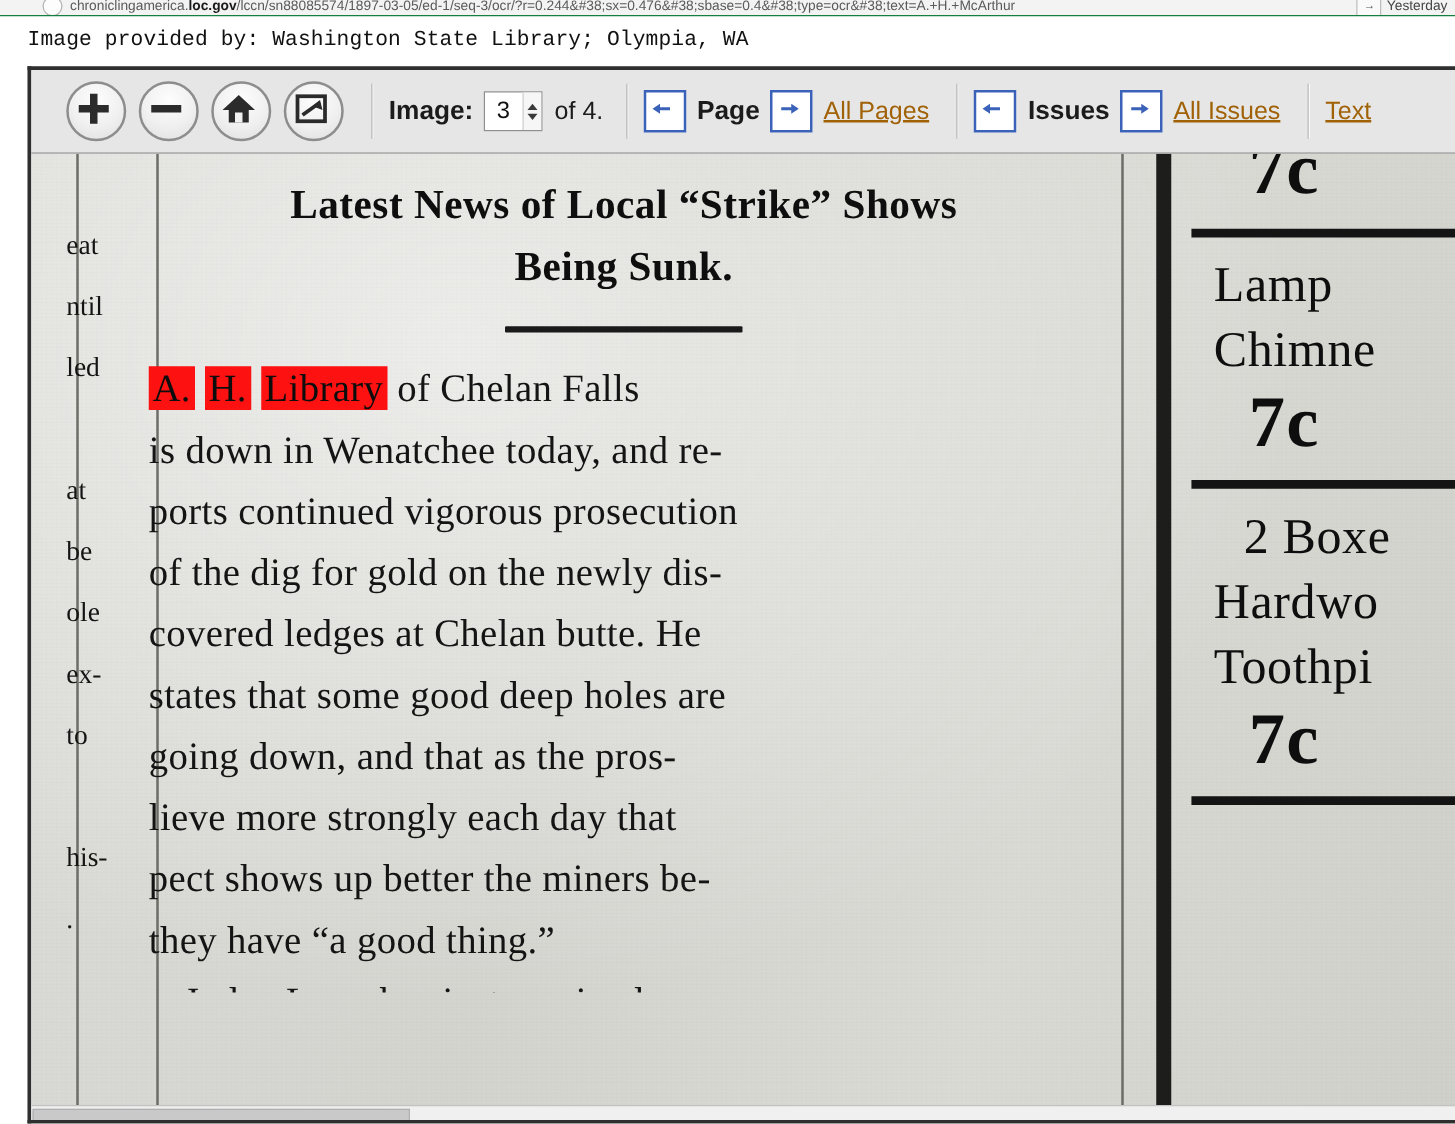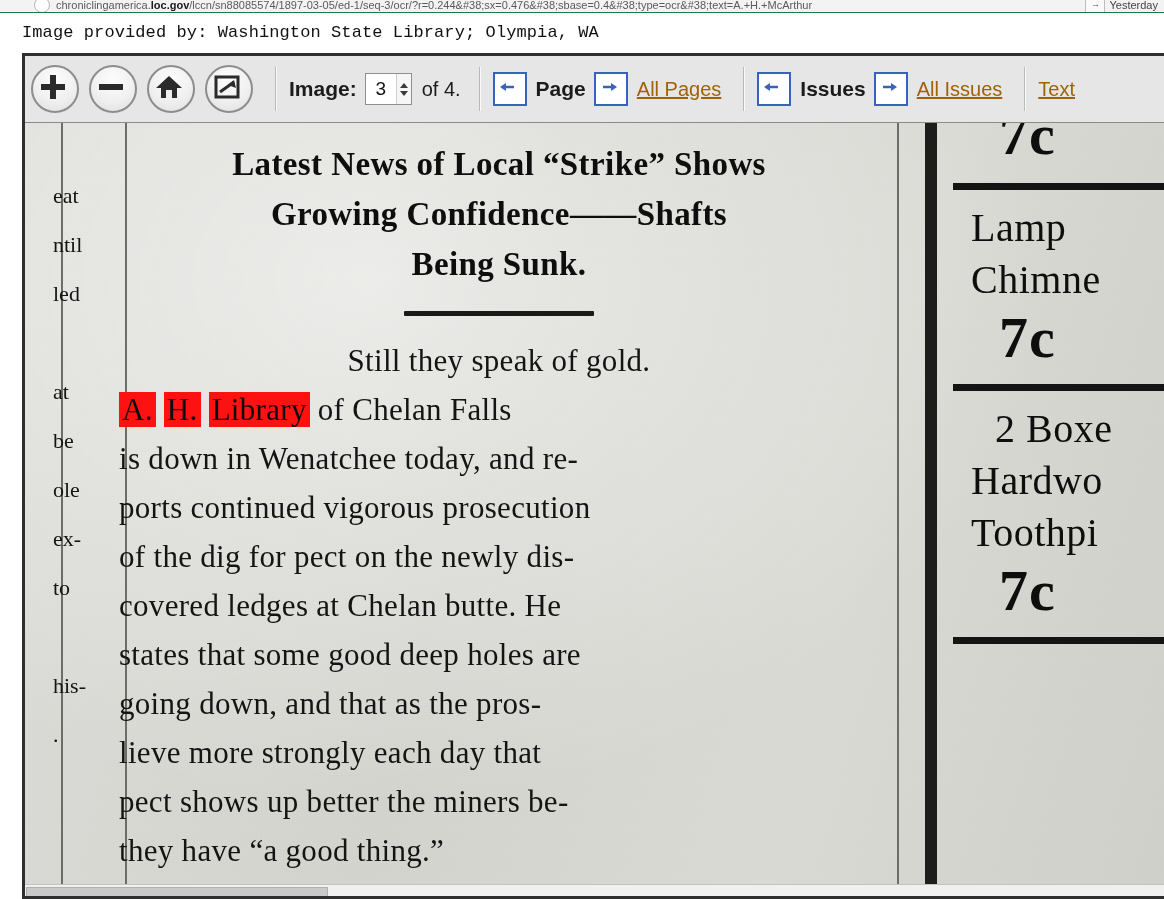--- a/index.html
+++ b/index.html
@@ -102,21 +102,21 @@
   }
 
   
   .toolbar {
     position: relative;
     height: 67px;
     background: #e6e6e6;
     border-bottom: 1px solid #8a8a8a;
     display: flex;
     align-items: center;
-    padding-left: 6px;
+    padding-left: 28px;
     box-sizing: border-box;
   }
   .rbtn {
     width: 44px; height: 44px;
     border-radius: 50%;
     border: 2px solid #8d8d8d;
     background: radial-gradient(circle at 50% 30%, #fdfdfd 0%, #f0f0f0 55%, #dedede 100%);
     margin-right: 10px;
     position: relative;
     cursor: pointer;
@@ -462,36 +462,34 @@
         <div>ole</div>
         <div>ex-</div>
         <div>to</div>
         <div style="height:49px"></div>
         <div>his-</div>
         <div>.</div>
       </div>
 
       <div class="col-main">
         <div class="hl-line hl1">Latest News of Local “Strike” Shows</div>
-        <div class="hl-line">Growing Confidence——Shafts</div>
         <div class="hl-line">Being Sunk.</div>
 
         <div class="rule-short"></div>
 
         <div class="body">
-          <div class="centerline">Still they speak of gold.</div>
           <div>
             <span class="hl">A.</span>
             <span class="hl">H.</span>
             <span class="hl">Library</span>
             <span>of Chelan Falls</span>
           </div>
           <div>is down in Wenatchee today, and re-</div>
           <div>ports continued vigorous prosecution</div>
-          <div>of the dig for pect on the newly dis-</div>
+          <div>of the dig for gold on the newly dis-</div>
           <div>covered ledges at Chelan butte.  He</div>
           <div>states that some good deep holes are</div>
           <div>going down, and that as the pros-</div>
           <div>lieve more strongly each day that</div>
           <div>pect shows up better the miners be-</div>
           <div>they  have “a good thing.”</div>
           <div style="overflow:hidden;height:18px;">
             <span style="display:block;margin-left:28px;">Judge Long has just received a re-</span>
           </div>
         </div>

